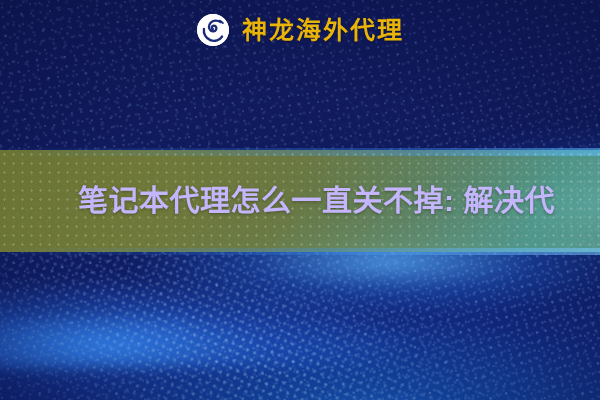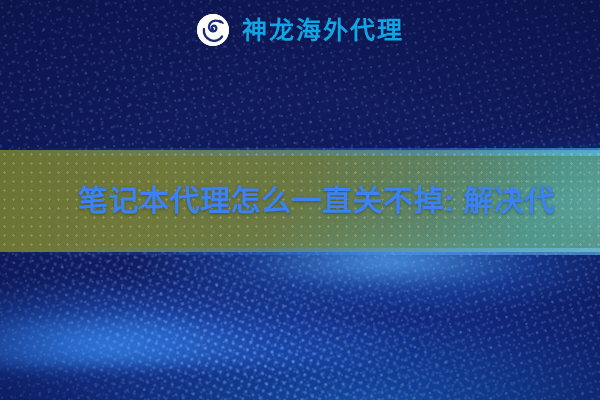--- a/index.html
+++ b/index.html
@@ -121,21 +121,21 @@
     gap: 12px;
     z-index: 6;
   }
   .logo-mark {
     width: 34px;
     height: 34px;
     flex: 0 0 34px;
     display: block;
   }
   .logo-text {
-    color: #0ea5e9;
+    color: #eab308;
     font-size: 25px;
     font-weight: 700;
     letter-spacing: 2px;
     line-height: 1;
     white-space: nowrap;
     text-shadow: 0 1px 2px rgba(0,0,0,0.35);
   }
 
   
   .title-band {
@@ -190,21 +190,21 @@
     height: 102px;
     z-index: 5;
     display: flex;
     flex-direction: column;
     align-items: center;
     justify-content: center;
     padding: 0 24px;
     box-sizing: border-box;
   }
   .title-line {
-    color: #3b82f6;
+    color: #c4b5fd;
     font-size: 30px;
     font-weight: 700;
     line-height: 44px;
     letter-spacing: 0.5px;
     white-space: nowrap;
     text-shadow: 0 1px 3px rgba(30,45,20,0.45);
     margin-left: 33px;
   }
   .title-line.line-2 {
     align-self: center;

